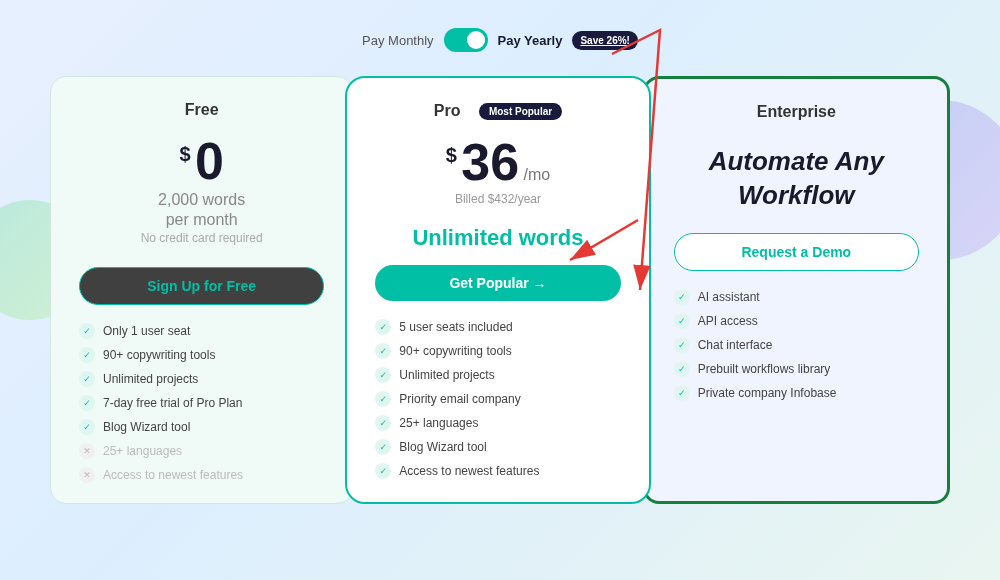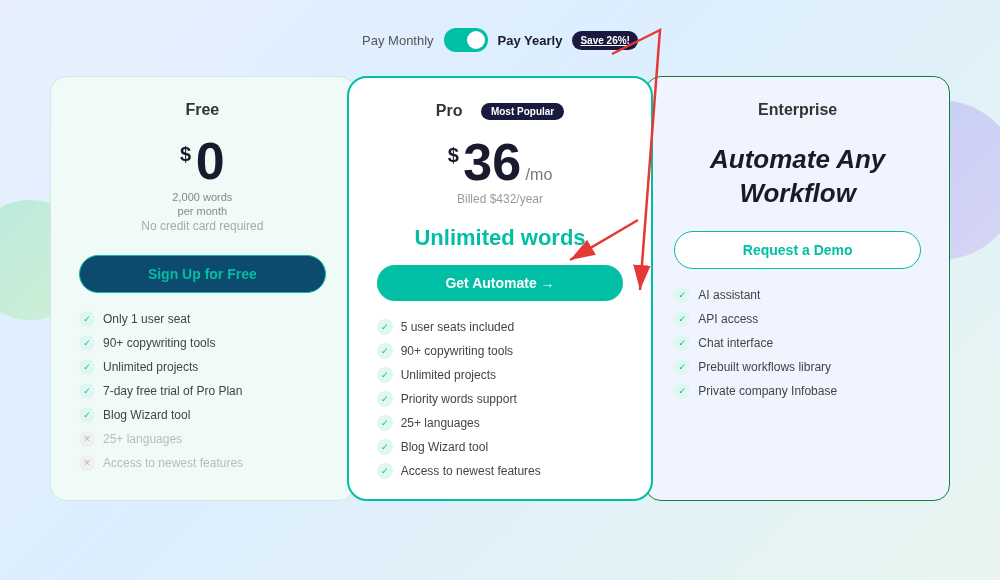--- a/index.html
+++ b/index.html
@@ -117,21 +117,21 @@
     }
     .card-pro {
       background: white;
       border: 2px solid #00bfa5;
       border-radius: 20px;
       z-index: 2;
       padding: 24px 28px 20px;
     }
     .card-enterprise {
       background: #f0f4ff;
-      border: 1px solid #15803d;
+      border: 3px solid #15803d;
       margin-left: -8px;
       z-index: 0;
     }
 
     .card-title {
       text-align: center;
       font-size: 16px;
       color: #333;
       font-weight: 600;
       margin-bottom: 8px;
@@ -190,21 +190,21 @@
 
     .no-credit {
       text-align: center;
       font-size: 12px;
       color: #aaa;
       margin-bottom: 22px;
     }
 
     .words-per-month {
       text-align: center;
-      font-size: 11px;
+      font-size: 16px;
       color: #888;
       margin-bottom: 2px;
     }
 
     .enterprise-headline {
       font-size: 26px;
       font-weight: 800;
       color: #1a1a2e;
       text-align: center;
       margin: 16px 0 20px;
@@ -217,21 +217,21 @@
       border-radius: 30px;
       padding: 10px 20px;
       font-size: 14px;
       font-weight: 600;
       cursor: pointer;
       text-align: center;
       border: none;
       margin-bottom: 18px;
     }
     .btn-outline {
-      background: #0c4a6e;
+      background: #404040;
       border: 1.5px solid #00bfa5;
       color: #00bfa5;
     }
     .btn-filled {
       background: #00bfa5;
       color: white;
     }
     .btn-outline-blue {
       background: white;
       border: 1.5px solid #00bfa5;
@@ -346,37 +346,37 @@
         <span>Pro</span>
         <span class="most-popular-badge">Most Popular</span>
       </div>
       <div class="price-block">
         <span class="price-currency">$</span>
         <span class="price-amount">36</span>
         <span class="price-period">/mo</span>
       </div>
       <div class="price-sub">Billed $432/year</div>
       <div class="unlimited-words">Unlimited words</div>
-      <button class="btn btn-filled">Get Automate →</button>
+      <button class="btn btn-filled">Get Popular →</button>
       <ul class="feature-list">
         <li class="feature-item">
           <span class="feature-icon icon-check">✓</span>
           <span>5 user seats included</span>
         </li>
         <li class="feature-item">
           <span class="feature-icon icon-check">✓</span>
           <span>90+ copywriting tools</span>
         </li>
         <li class="feature-item">
           <span class="feature-icon icon-check">✓</span>
           <span>Unlimited projects</span>
         </li>
         <li class="feature-item">
           <span class="feature-icon icon-check">✓</span>
-          <span>Priority words support</span>
+          <span>Priority email company</span>
         </li>
         <li class="feature-item">
           <span class="feature-icon icon-check">✓</span>
           <span>25+ languages</span>
         </li>
         <li class="feature-item">
           <span class="feature-icon icon-check">✓</span>
           <span>Blog Wizard tool</span>
         </li>
         <li class="feature-item">

